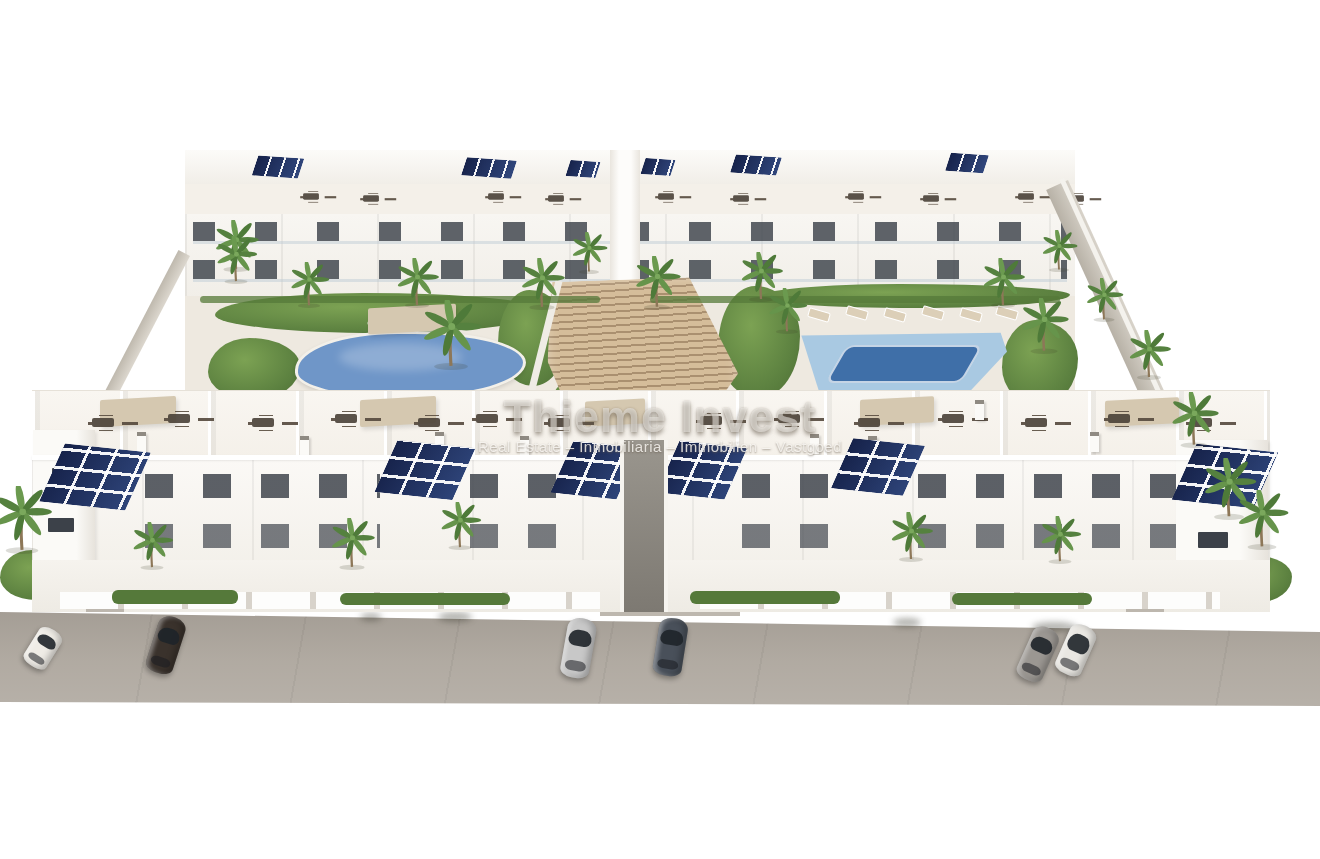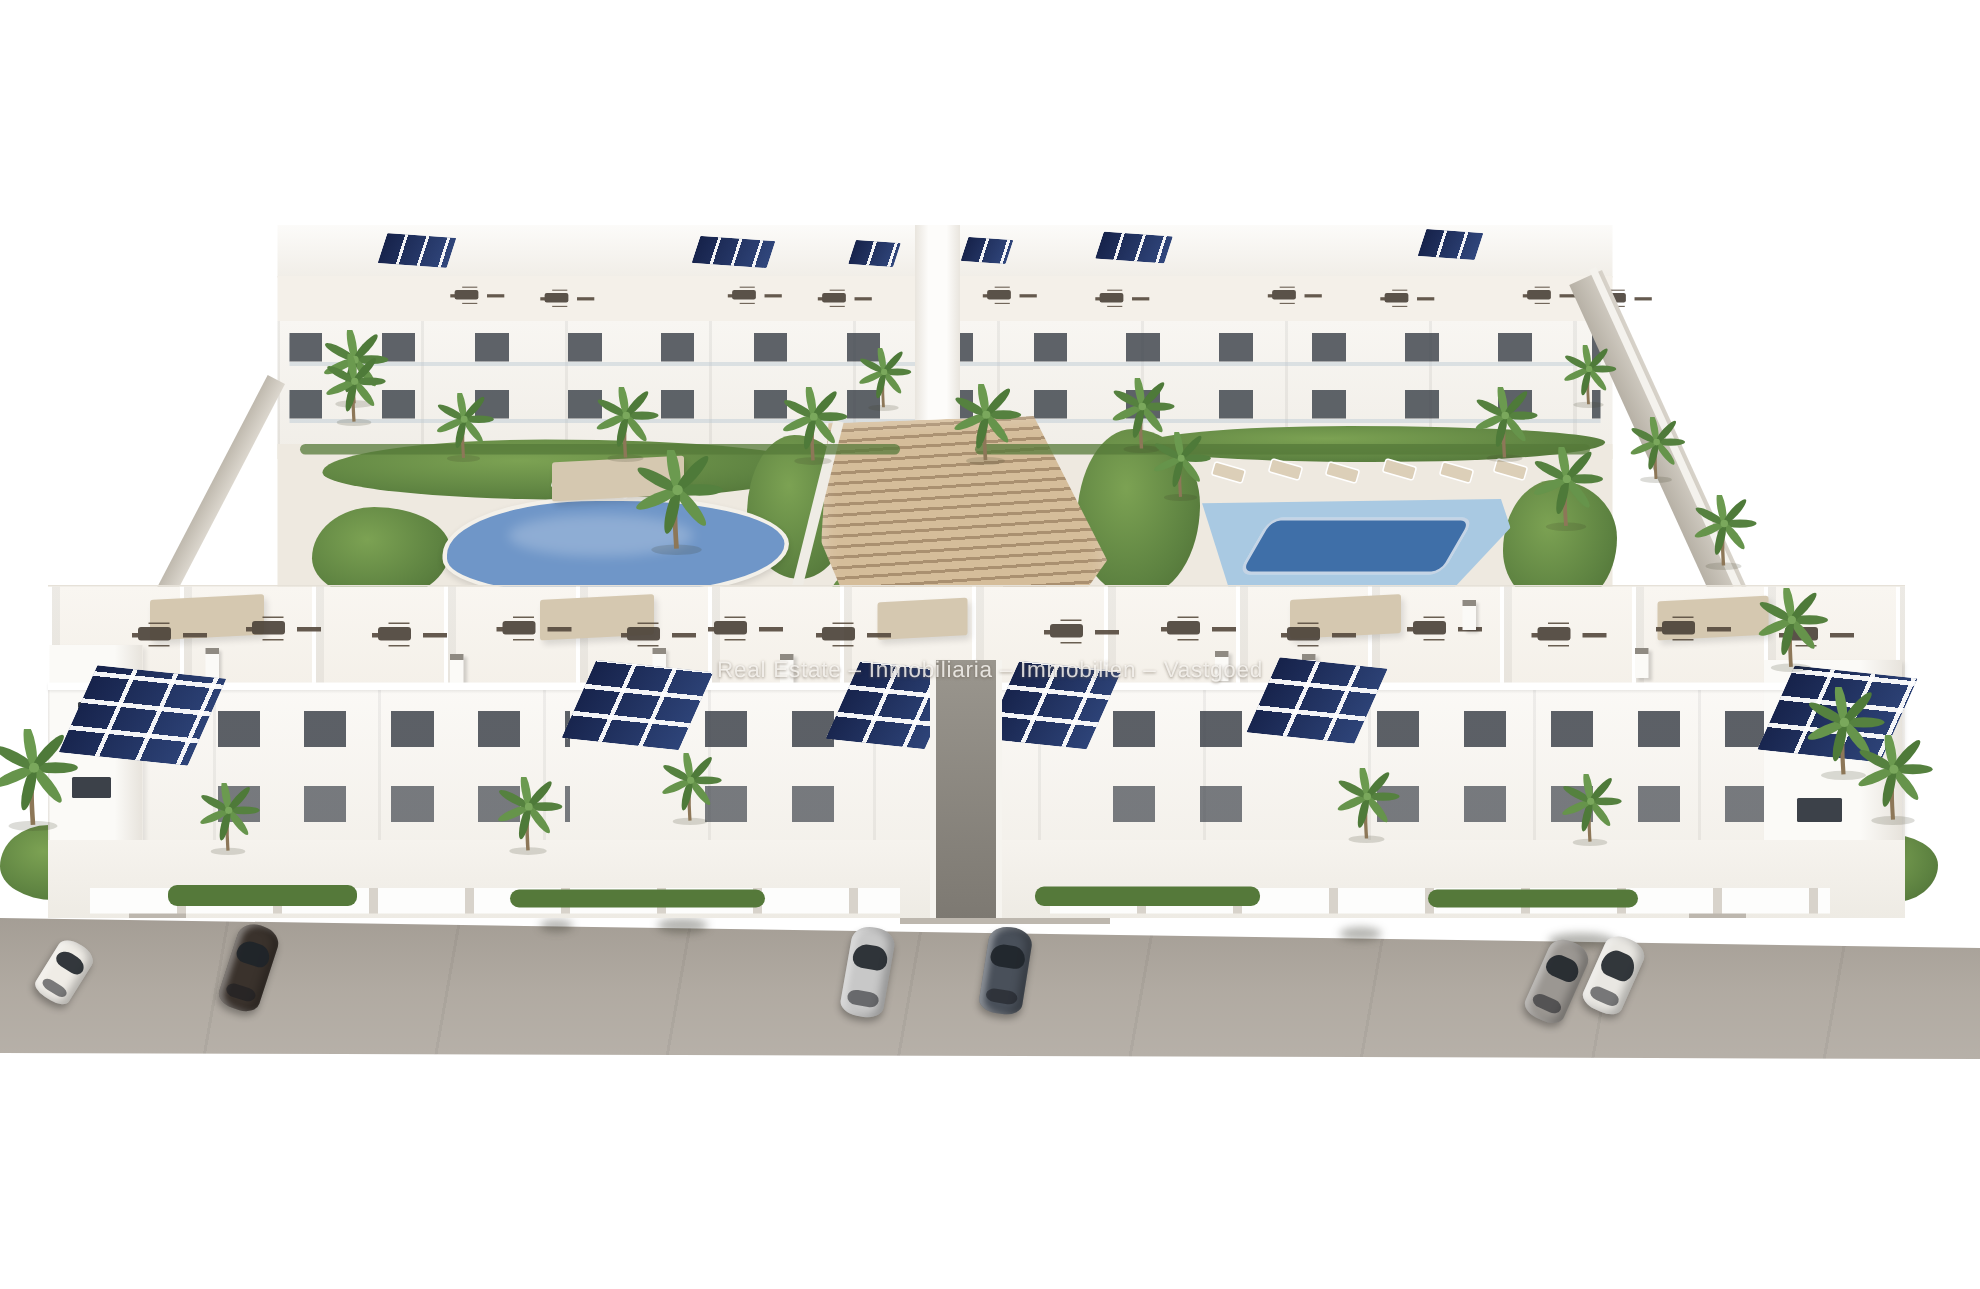--- a/index.html
+++ b/index.html
@@ -390,15 +390,16 @@
     <div class="body" style="background: rgb(155, 151, 146);"></div>
     <div class="glass"></div>
     <div class="rear"></div>
   </div>
   <div class="car" style="left:1062px;top:624px;width:28px;height:52px;transform:rotate(24deg);">
     <div class="body" style="background: rgb(233, 231, 226);"></div>
     <div class="glass" style="height:34%;"></div>
     <div class="rear"></div>
   </div>
 
+  <div class="abs wm-title">Thieme Invest</div>
   <div class="abs wm-sub">Real Estate – Inmobiliaria – Immobilien – Vastgoed</div>
 
 </div>
 
 </body></html>

